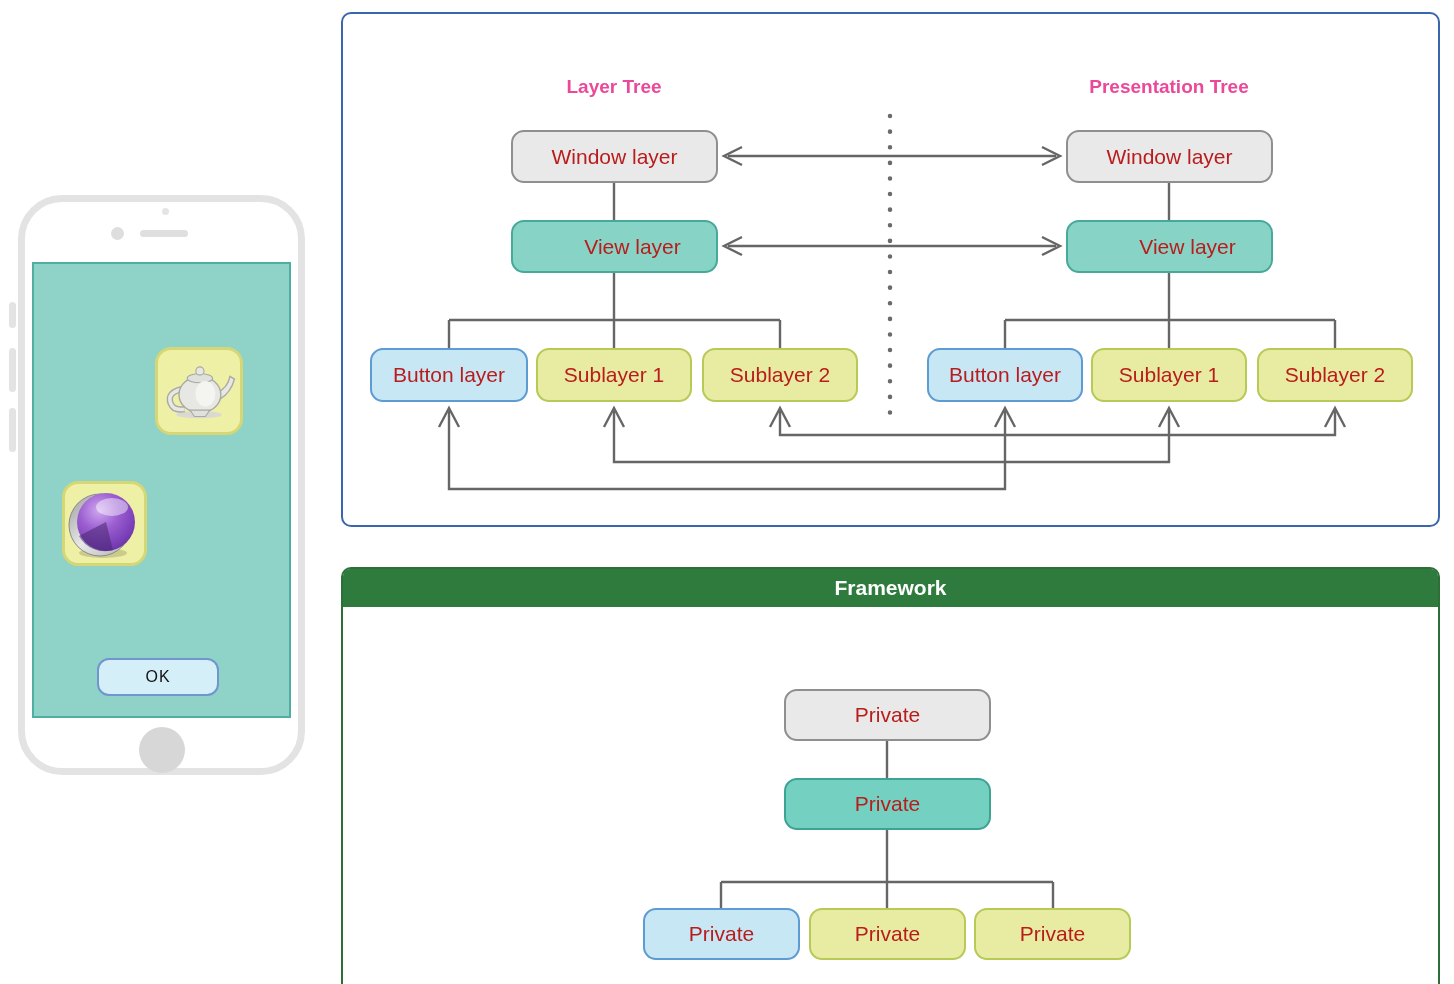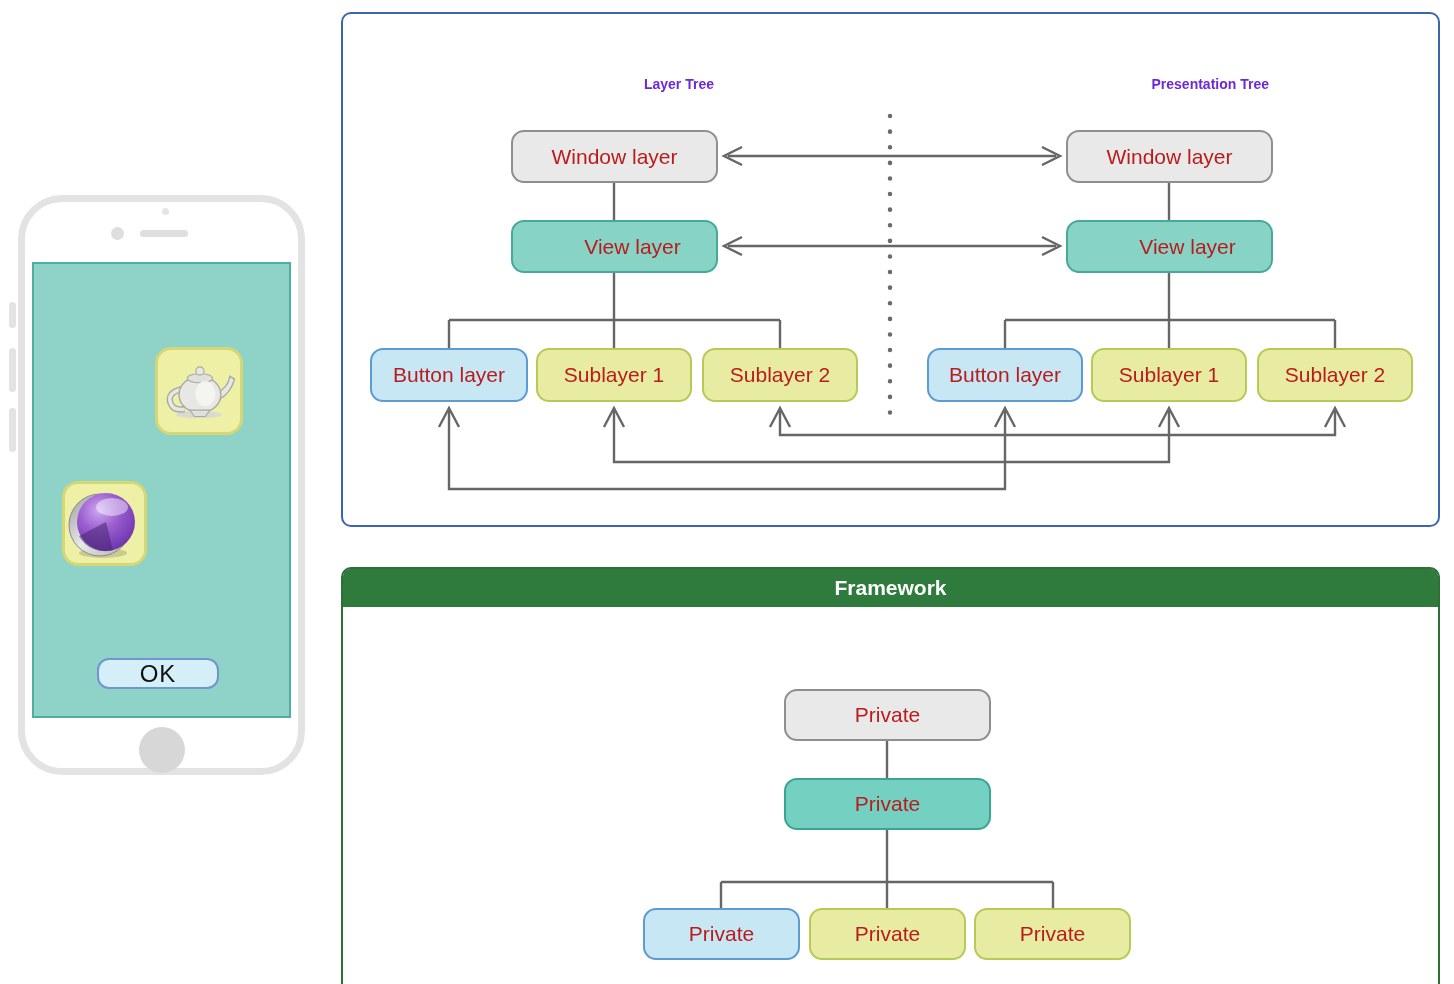--- a/index.html
+++ b/index.html
@@ -8,44 +8,44 @@
     font-family:"Liberation Sans", sans-serif;overflow:hidden;
   }
   
   .panel{position:absolute;background:#fff;border-radius:10px;box-sizing:border-box;}
   .panel-app{left:341px;top:12px;width:1099px;height:515px;border:2px solid #3a66ae;}
   .panel-fw{left:341px;top:540px;width:1099px;height:428px;border:2px solid #2c6f38;margin-top:27px;}
   .hdr{position:absolute;left:0;top:0;width:100%;display:flex;align-items:center;justify-content:center;
        color:#fff;font-size:21px;font-weight:bold;border-radius:7px 7px 0 0;box-sizing:border-box;}
   .hdr-app{height:40px;background:#3a66ae;}
   .hdr-fw{height:38px;background:#2f7b3e;}
-  .tree-title{position:absolute;color:#6d28d9;font-size:14px;font-weight:bold;text-align:right;}
+  .tree-title{position:absolute;color:#ec4899;font-size:19px;font-weight:bold;text-align:center;}
   
   .node{position:absolute;display:flex;align-items:center;justify-content:center;
         border-radius:13px;border:2px solid;font-size:21px;color:#b91c1c;box-sizing:border-box;background:#eee;}
   .n-gray{background:#e9e9e9;border-color:#8f8f8f;}
   .n-teal{background:#87d4c6;border-color:#47a999;padding-left:36px;}
   .n-teal2{background:#74d0c0;border-color:#3da394;}
   .n-blue{background:#c7e7f4;border-color:#5d9bd3;}
   .n-yellow{background:#e8eca2;border-color:#b6ca55;}
   .conn{position:absolute;left:0;top:0;}
   
   .phone{position:absolute;left:18px;top:195px;width:287px;height:580px;background:#fff;
          border:7px solid #e3e3e3;border-radius:44px;box-sizing:border-box;}
   .side-btn{position:absolute;left:9px;width:7px;background:#e3e3e3;border-radius:3.5px;}
   .cam-dot{position:absolute;left:86px;top:25px;width:13px;height:13px;border-radius:50%;background:#dedede;}
   .tiny-dot{position:absolute;left:137px;top:6px;width:7px;height:7px;border-radius:50%;background:#e4e4e4;}
   .speaker{position:absolute;left:115px;top:28px;width:48px;height:7px;border-radius:4px;background:#dfdfdf;}
   .screen{position:absolute;left:7px;top:60px;width:259px;height:456px;background:#8ed2c8;
           border:2px solid #4fada2;box-sizing:border-box;}
   .tile{position:absolute;background:#eef0a6;border:3px solid #d5d775;border-radius:16px;box-sizing:border-box;
         display:flex;align-items:center;justify-content:center;}
-  .ok-btn{position:absolute;left:63px;top:394px;width:122px;height:31px;background:#d5eff9;
+  .ok-btn{position:absolute;left:63px;top:394px;width:122px;height:38px;background:#d5eff9;
           border:2px solid #7095cf;border-radius:12px;display:flex;align-items:center;justify-content:center;
-          font-size:24px;color:#111;box-sizing:border-box;letter-spacing:1px;}
+          font-size:16px;color:#111;box-sizing:border-box;letter-spacing:1px;}
   .home-btn{position:absolute;left:50%;top:525px;transform:translateX(-50%);width:46px;height:46px;
             border-radius:50%;background:#d7d7d7;}
 </style>
 </head>
 <body>
 
 <div class="phone">
   <div class="tiny-dot"></div>
   <div class="cam-dot"></div>
   <div class="speaker"></div>

